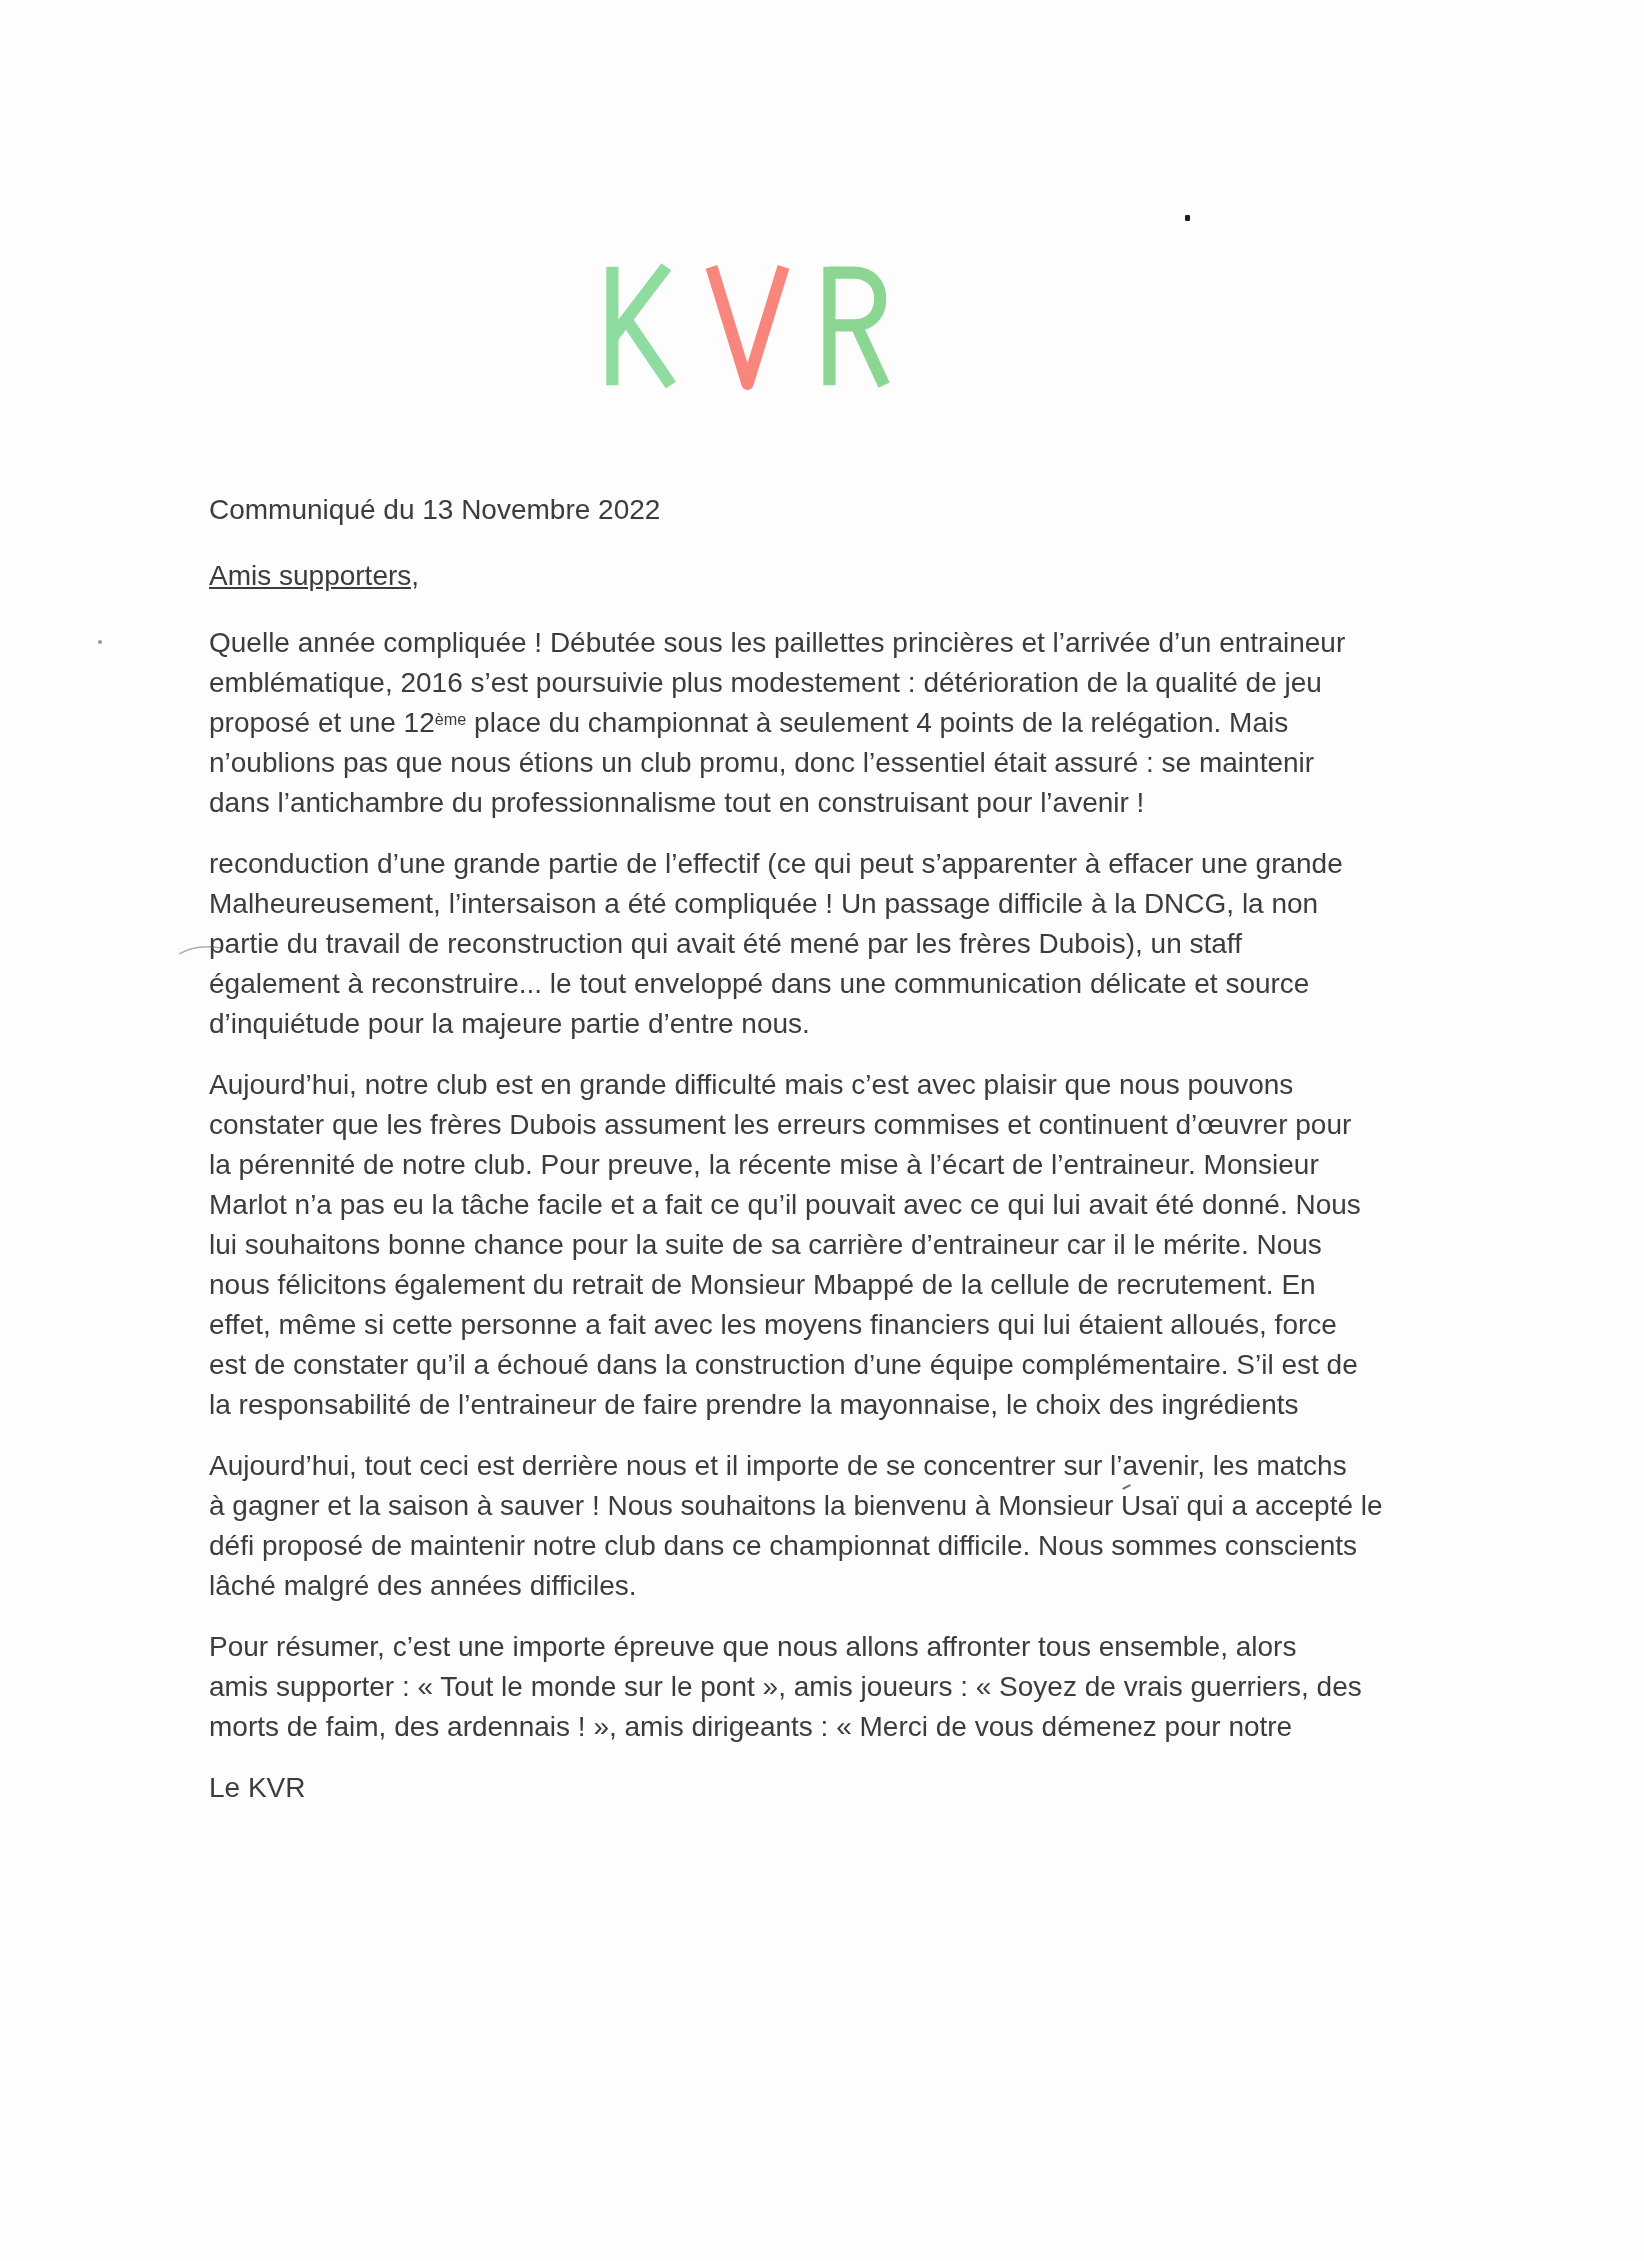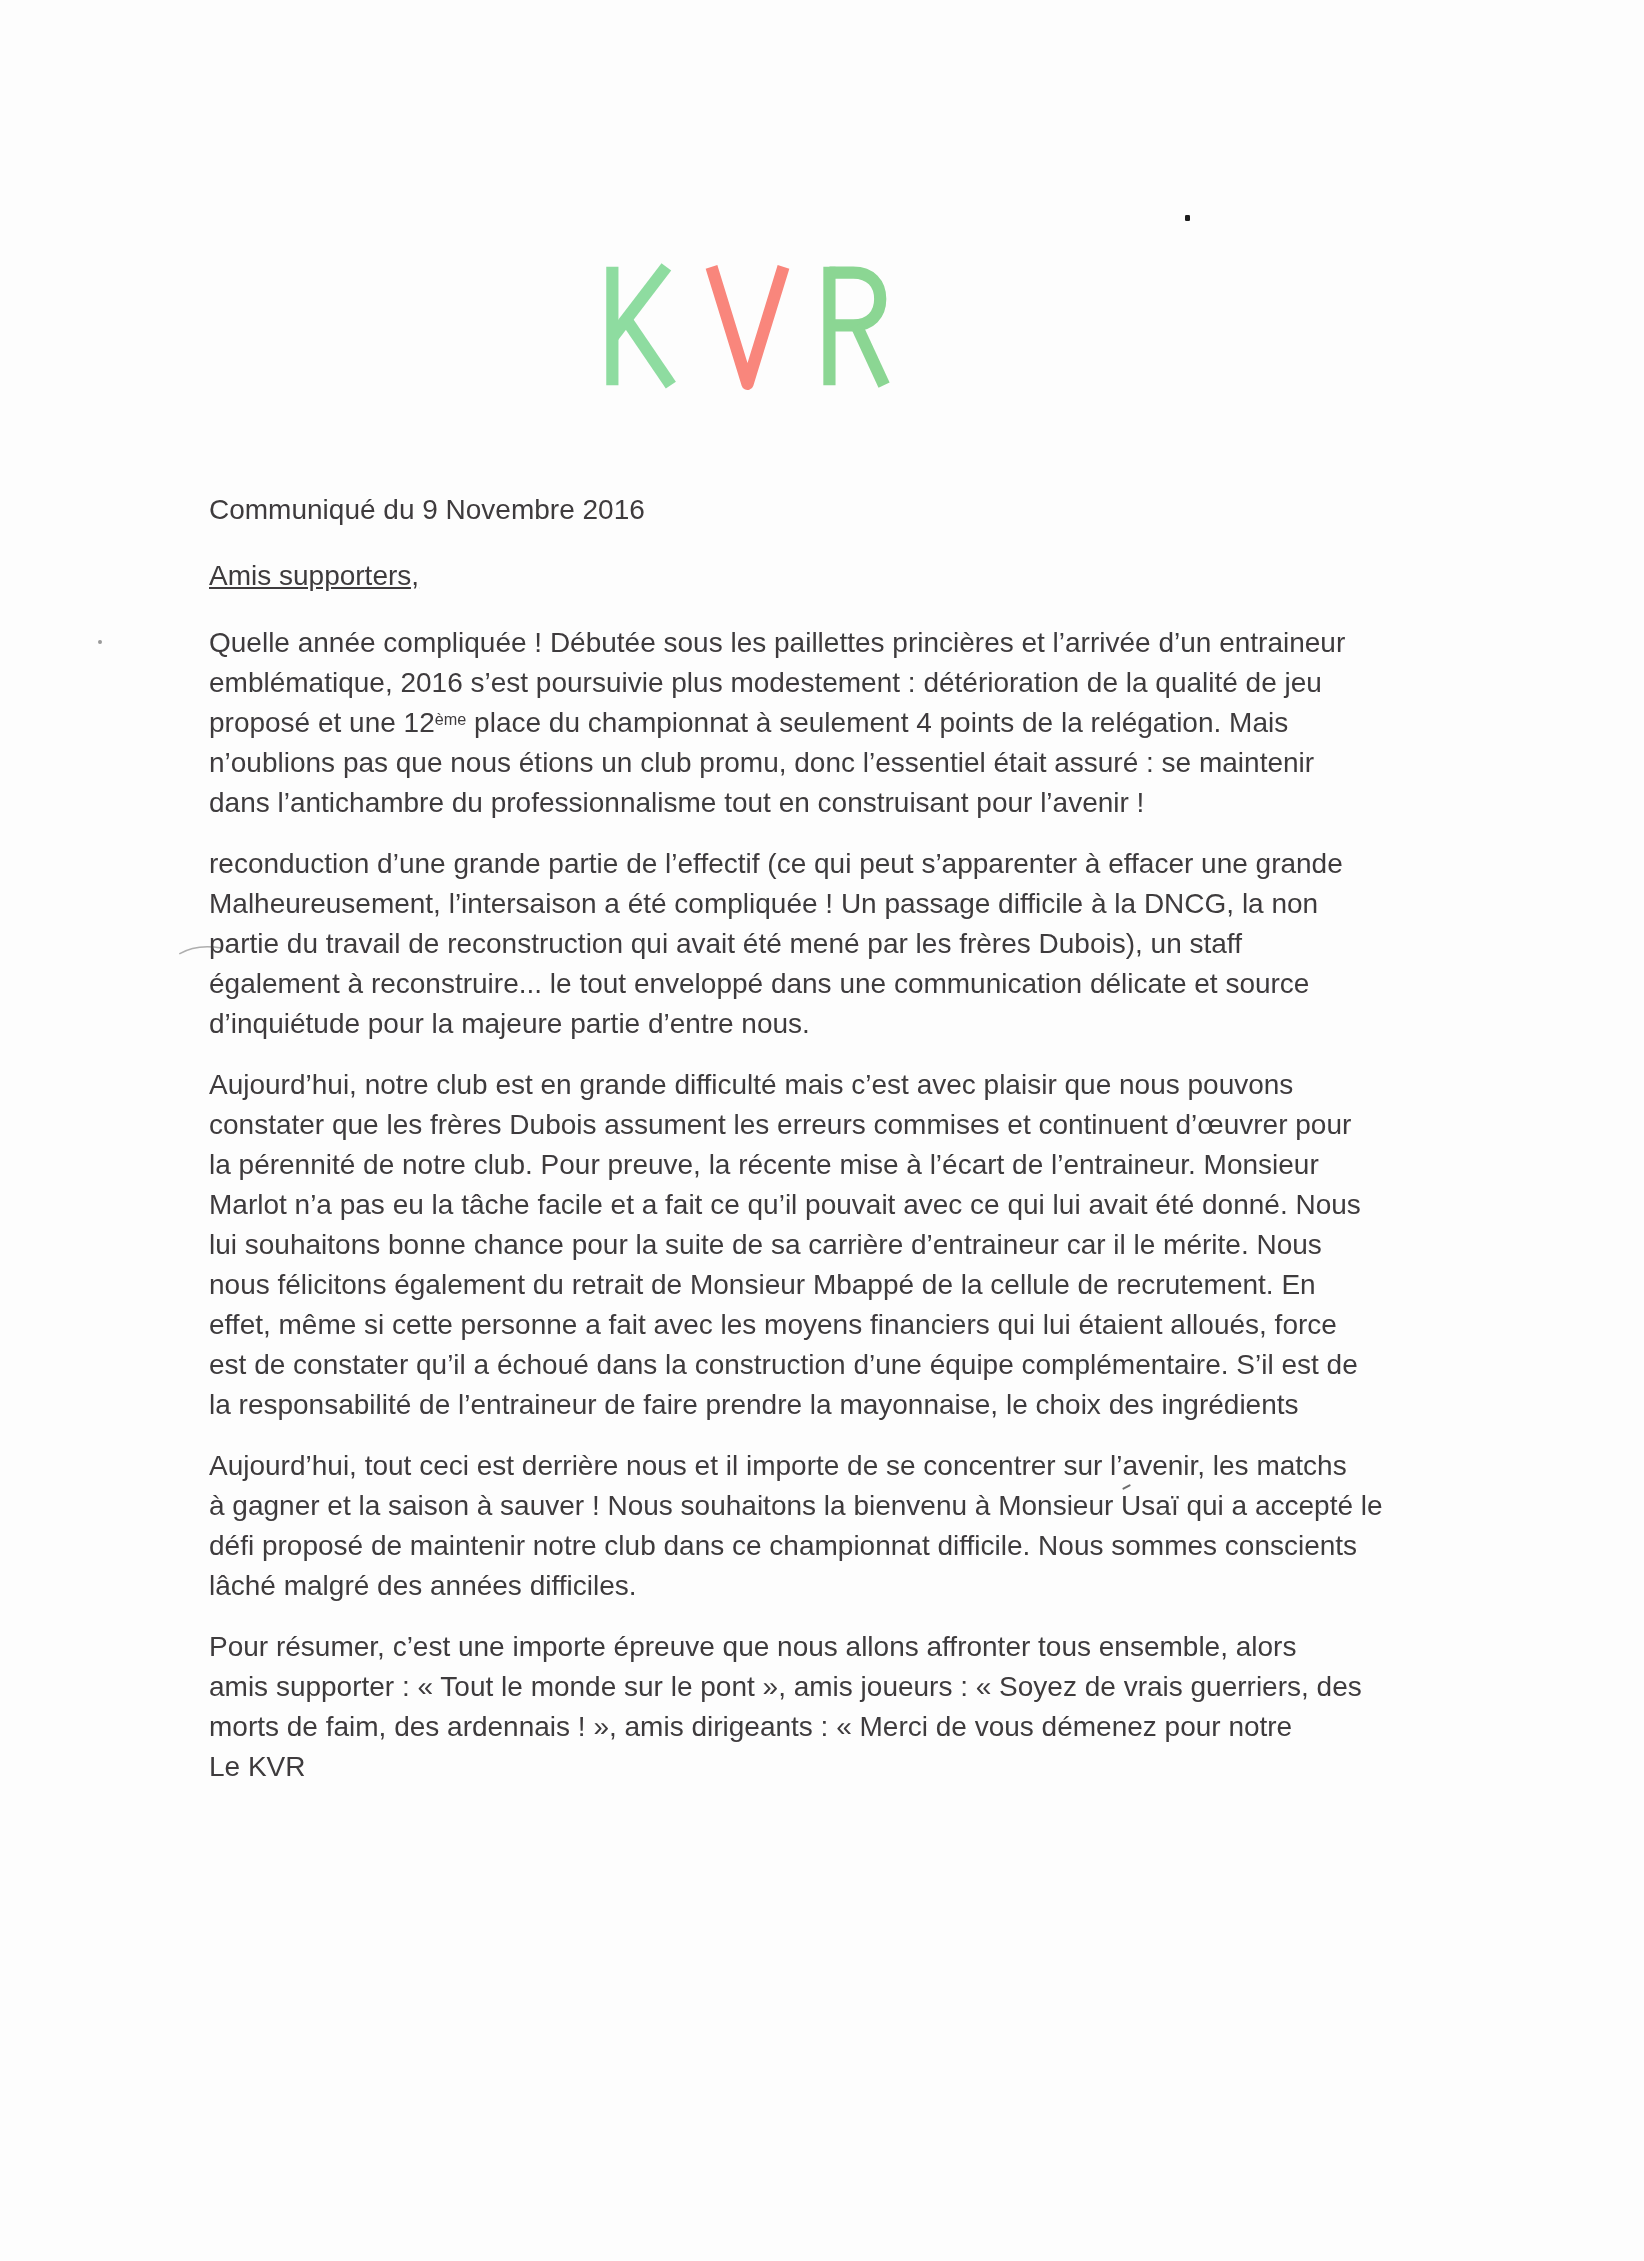--- a/index.html
+++ b/index.html
@@ -33,21 +33,21 @@
     top:490px;
     width:1385px;
     color:#3e3b3d;
     font-size:28px;
     line-height:40px;
   }
   .line{white-space:nowrap;}
   .salutation{margin-top:26.4px;text-decoration:underline;}
   .paragraph{margin-top:21px;}
   .paragraph-first{margin-top:27px;}
-  .signature{}
+  .signature{margin-top:21px;}
   sup{
     font-size:0.58em;
     line-height:0;
     position:relative;
     top:-0.45em;
     vertical-align:baseline;
   }
 
   
   .speck-a{position:absolute;left:1185px;top:215px;width:5.2px;height:6.4px;background:#1d1d1d;border-radius:1.3px;}
@@ -86,21 +86,21 @@
   <div class="speck-a"></div>
   <div class="speck-b"></div>
   <div class="speck-c"></div>
   <div class="pen-arc">
     <svg width="46" height="18" viewBox="0 0 72 28">
       <path d="M2,20 Q30,4 68,11" fill="none" stroke="#9a9a9a" stroke-width="2.5" opacity="0.8"></path>
     </svg>
   </div>
 
   <div class="content">
-    <div class="line date-line">Communiqué du 9 Novembre 2016</div>
+    <div class="line date-line">Communiqué du 13 Novembre 2022</div>
     <div class="line salutation">Amis supporters,</div>
 
     <div class="paragraph paragraph-first">
         <div class="line">Quelle année compliquée ! Débutée sous les paillettes princières et l’arrivée d’un entraineur</div>
         <div class="line">emblématique, 2016 s’est poursuivie plus modestement : détérioration de la qualité de jeu</div>
         <div class="line">proposé et une 12<sup>ème</sup> place du championnat à seulement 4 points de la relégation. Mais</div>
         <div class="line">n’oublions pas que nous étions un club promu, donc l’essentiel était assuré : se maintenir</div>
         <div class="line">dans l’antichambre du professionnalisme tout en construisant pour l’avenir !</div>
       </div>
     <div class="paragraph">

